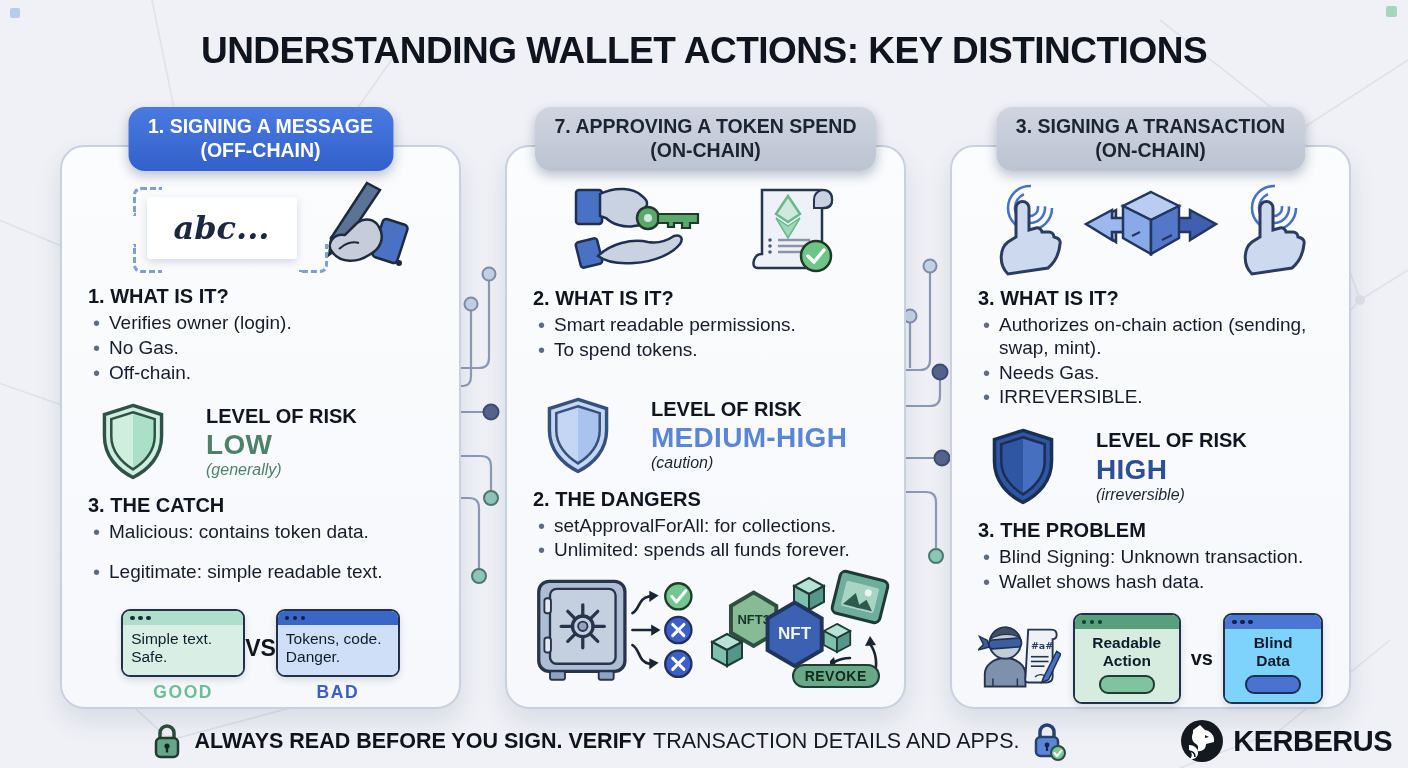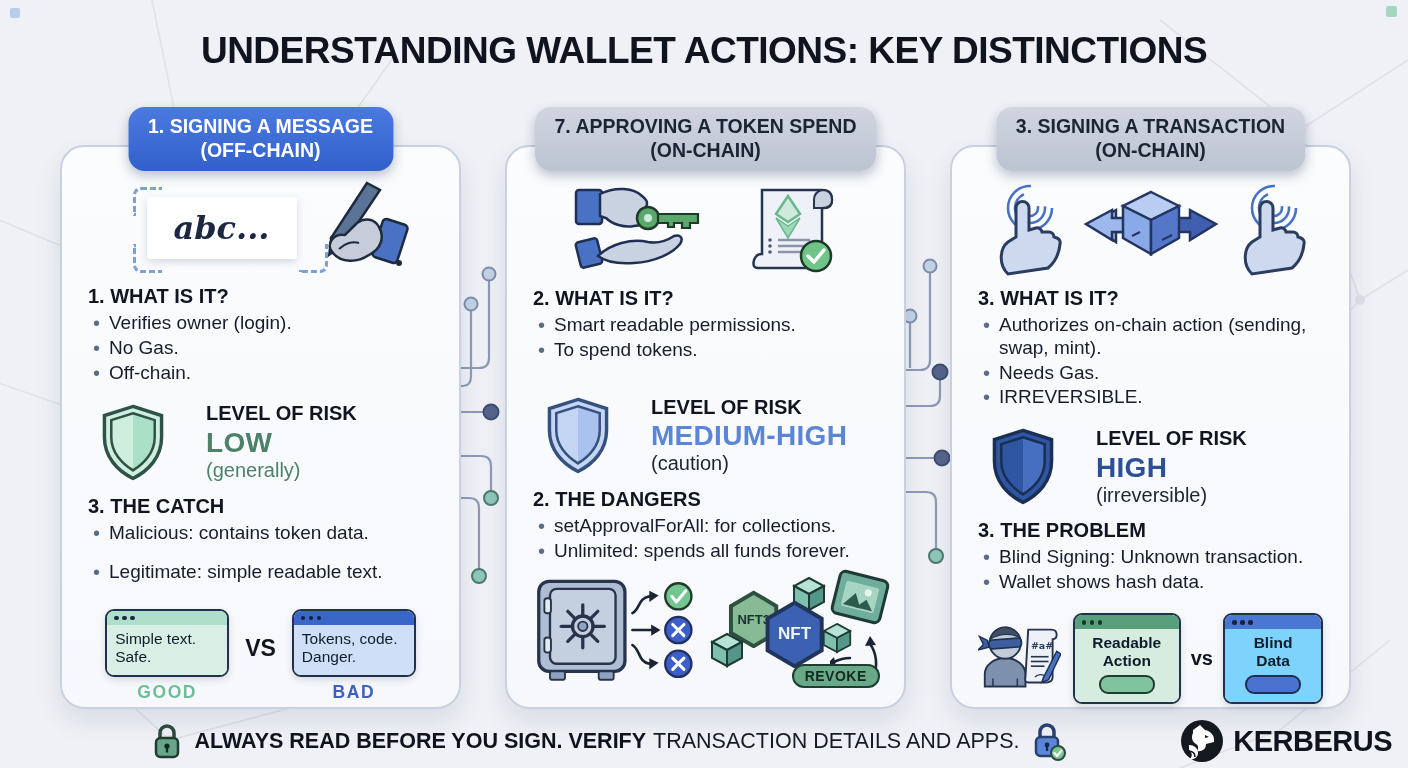--- a/index.html
+++ b/index.html
@@ -39,28 +39,28 @@
   .illu{height:94px;display:flex;align-items:center;justify-content:center;gap:26px;margin:2px 0 8px;}
   .sec-h{font-size:20px;font-weight:800;color:#10151f;margin:2px 0 4px;}
   ul.bullets{list-style:none;margin:0 0 8px;padding:0;font-size:19px;color:#171d2a;line-height:1.2;}
   ul.bullets li{padding-left:21px;position:relative;margin-bottom:2px;}
   ul.bullets li::before{content:"•";position:absolute;left:5px;top:-1px;color:#5d6c85;font-size:20px;}
   ul.bullets.spaced li{margin-bottom:17px;}
   .risk{display:flex;align-items:center;gap:36px;margin:8px 0 10px;padding-left:8px;}
   .risk-text{display:flex;flex-direction:column;line-height:1.18;}
   .risk-label{font-size:20px;font-weight:800;color:#10151f;}
   .risk-level{font-size:28px;font-weight:800;letter-spacing:.3px;}
-  .risk-note{font-size:20px;color:#1d2533;}
+  .risk-note{font-size:16px;color:#1d2533;font-style:italic;}
   .lvl-low{color:#4d8169;}
   .note-low{color:#4d8169;}
   .lvl-med{color:#5b86d8;}
   .lvl-high{color:#2d4f97;}
   .bottom{margin-top:auto;margin-bottom:8px;}
   
-  .cmp-row{display:flex;align-items:flex-start;justify-content:center;gap:16px;}
+  .cmp-row{display:flex;align-items:flex-start;justify-content:center;}
   .win-stack{display:flex;flex-direction:column;align-items:center;}
   .win{width:120px;border:2.5px solid #22304a;border-radius:9px;overflow:hidden;background:#fff;box-shadow:0 3px 7px rgba(30,50,90,.15);}
   .win-head{height:14px;display:flex;align-items:center;gap:3.5px;padding:0 7px;}
   .win-head .dot{width:4.5px;height:4.5px;border-radius:50%;}
   .win-body{padding:5px 8px 9px;font-size:15.5px;line-height:1.15;color:#0f1c2c;}
   .win-body.center{text-align:center;font-weight:700;padding-bottom:6px;}
   .win-mint .win-head{background:#aedfca;}
   .win-mint .win-head .dot{background:#1e2a3a;}
   .win-mint .win-body{background:#d9efe6;}
   .win-blue .win-head{background:#3a66c8;}

